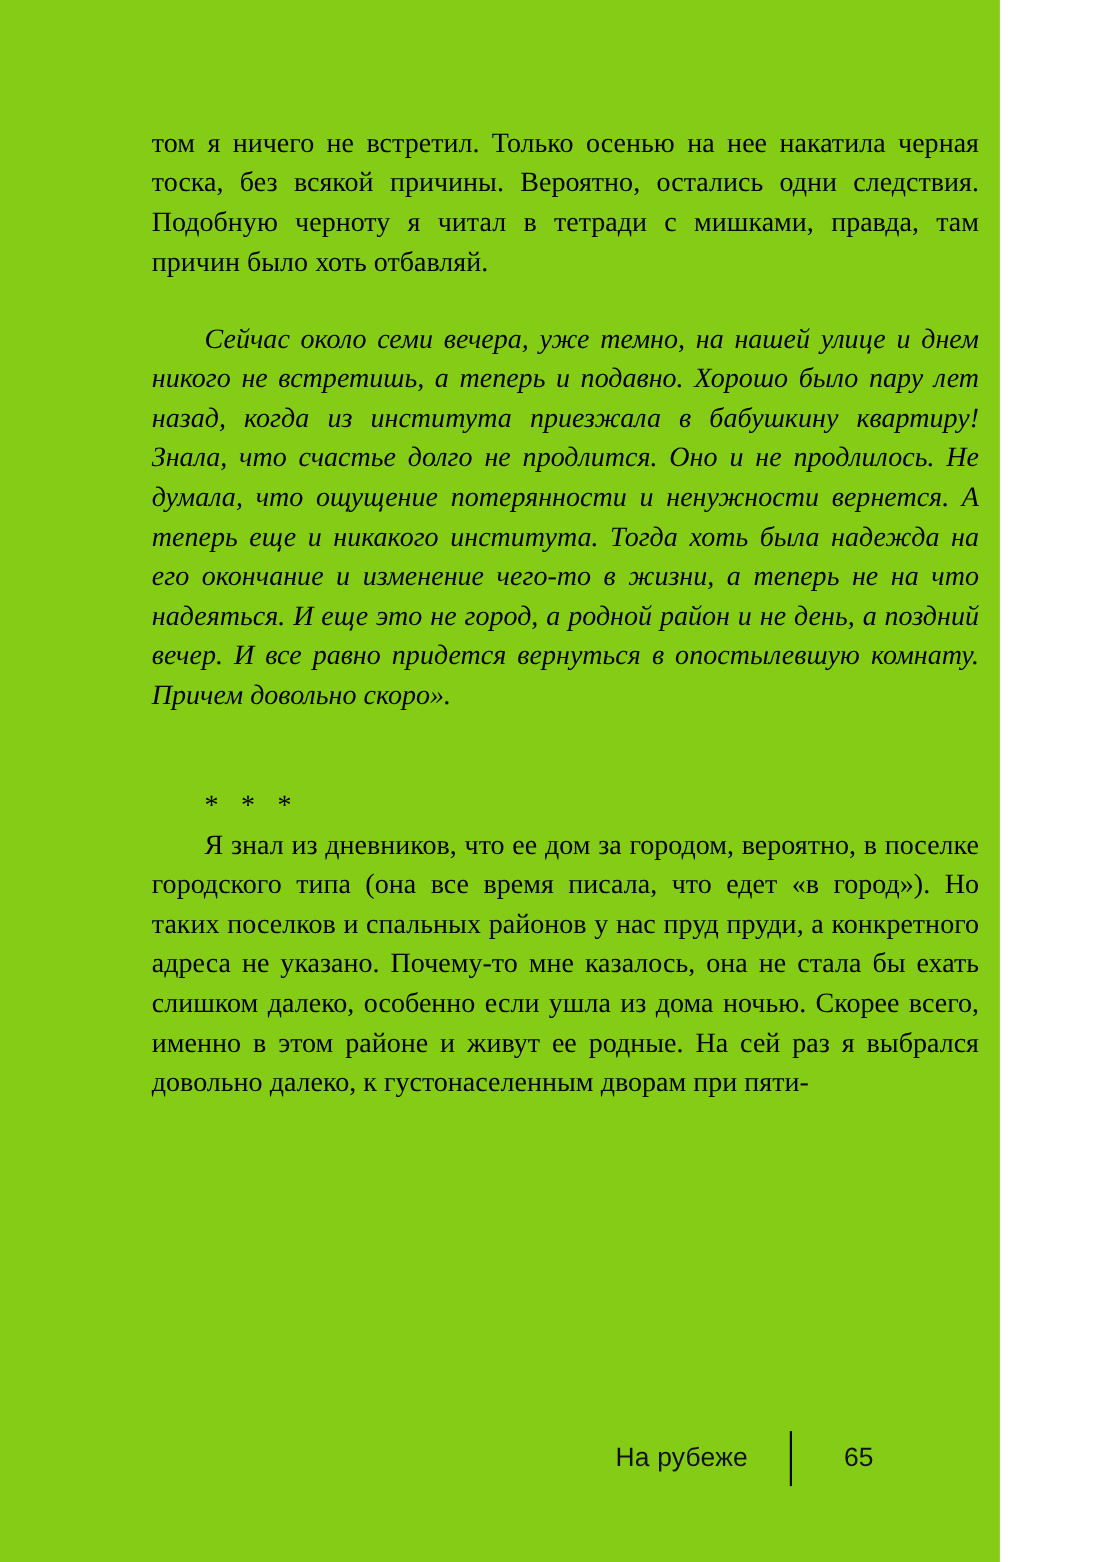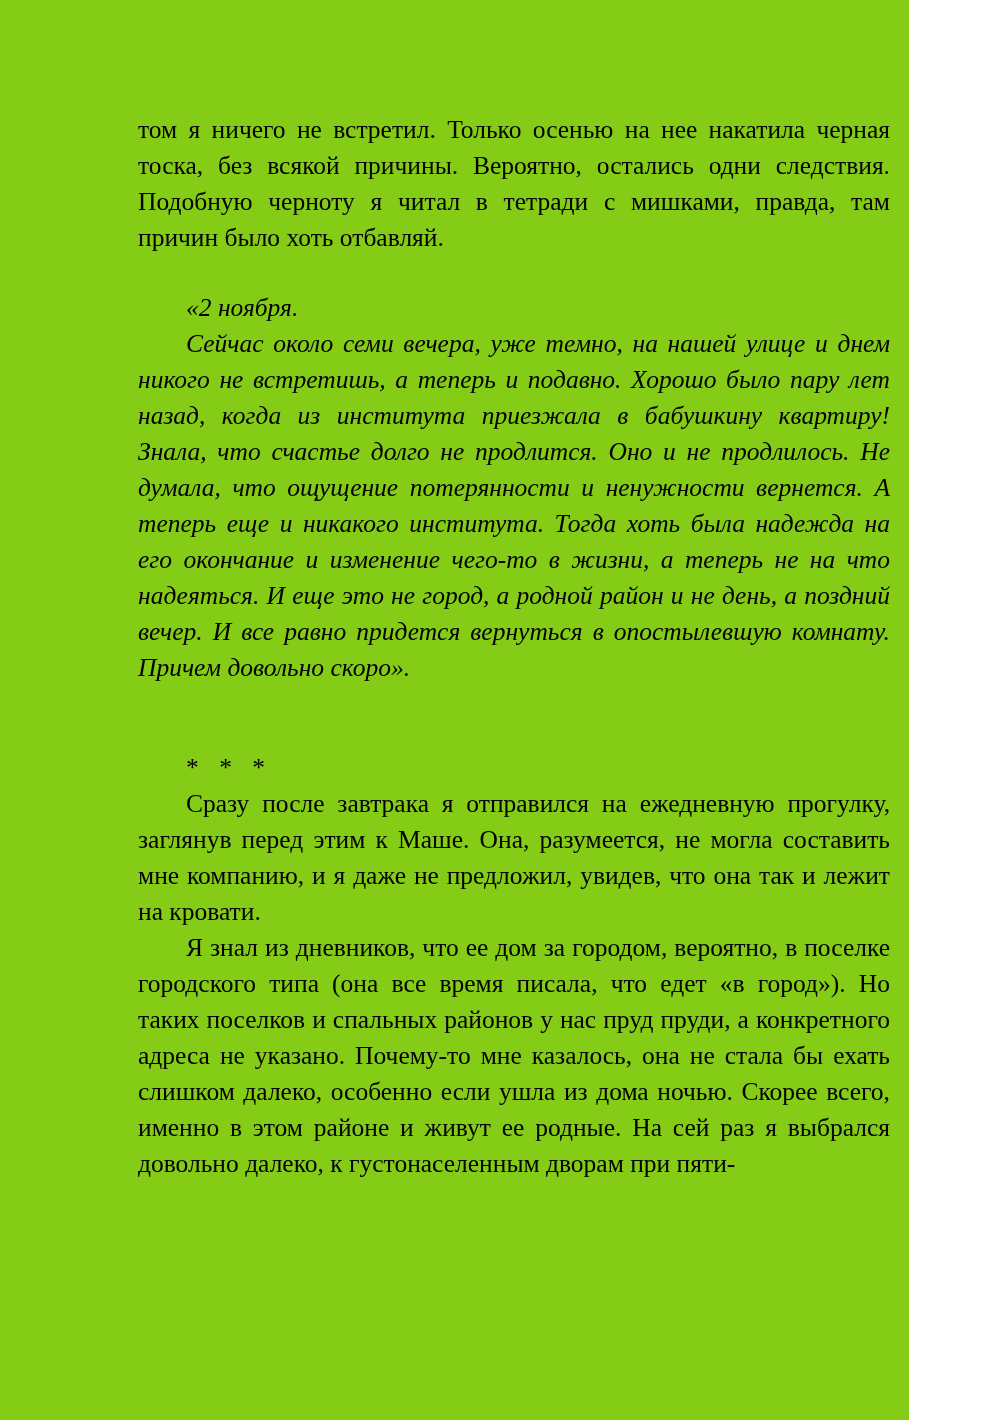--- a/index.html
+++ b/index.html
@@ -101,31 +101,34 @@
 <body>
 
 <div class="page">
 
   <div class="text-column">
 
     <p class="roman">том я ничего не встретил. Только осенью на нее накатила черная тоска, без всякой причины. Вероятно, остались одни следствия. Подобную черноту я читал в тетради с мишками, правда, там причин было хоть отбавляй.</p>
 
     <div class="block-gap-large"></div>
 
-    <p class="diary">«2 ноября.</p>
 
     <p class="diary">Сейчас около семи вечера, уже темно, на нашей улице и днем никого не встретишь, а теперь и подавно. Хорошо было пару лет назад, когда из института приезжала в бабушкину квартиру! Знала, что счастье долго не продлится. Оно и не продлилось. Не думала, что ощущение потерянности и ненужности вернется. А теперь еще и никакого института. Тогда хоть была надежда на его окончание и изменение чего-то в жизни, а теперь не на что надеяться. И еще это не город, а родной район и не день, а поздний вечер. И все равно придется вернуться в опостылевшую комнату. Причем довольно скоро».</p>
 
     <div class="block-gap-large"></div>
 
 
     <div class="block-gap-small"></div>
 
     <div class="divider-stars">* * *</div>
 
-    <p class="indent">Сразу после завтрака я отправился на ежедневную прогулку, заглянув перед этим к Маше. Она, разумеется, не могла составить мне компанию, и я даже не предложил, увидев, что она так и лежит на кровати.</p>
 
     <p class="indent">Я знал из дневников, что ее дом за городом, вероятно, в поселке городского типа (она все время писала, что едет «в город»). Но таких поселков и спальных районов у нас пруд пруди, а конкретного адреса не указано. Почему-то мне казалось, она не стала бы ехать слишком далеко, особенно если ушла из дома ночью. Скорее всего, именно в этом районе и живут ее родные. На сей раз я выбрался довольно далеко, к густонаселенным дворам при пяти-</p>
 
   </div>
 
+  <div class="footer">
+    <span class="footer-title">На рубеже</span>
+    <span class="footer-rule"></span>
+    <span class="footer-pagenum">65</span>
+  </div>
 
 </div>
 
 </body></html>

